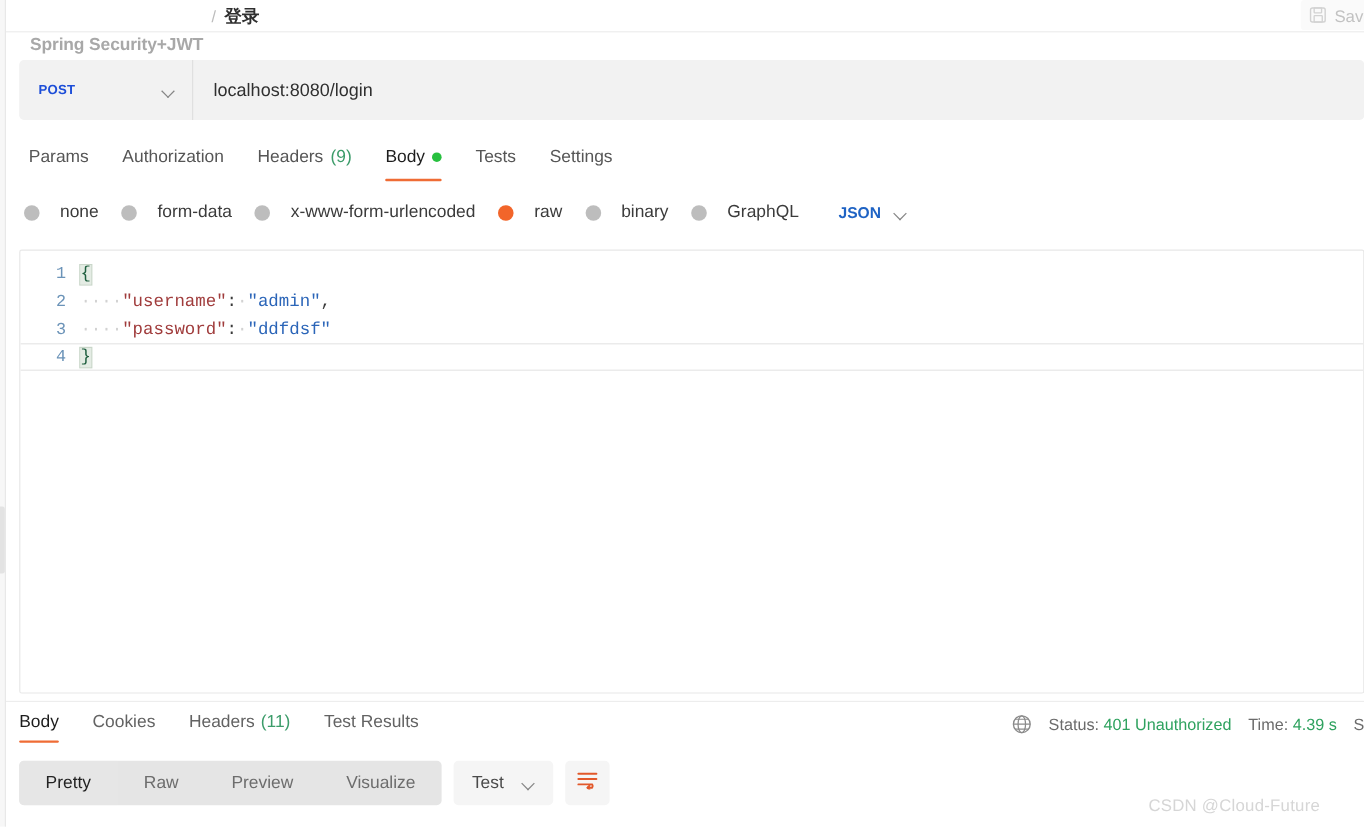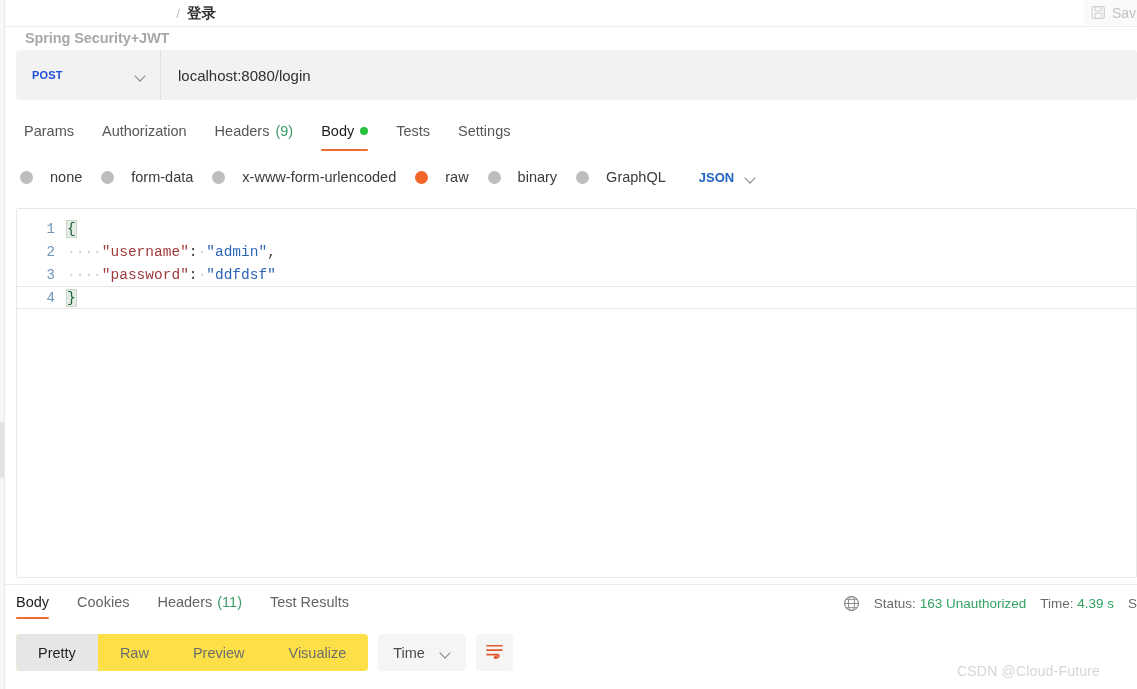--- a/index.html
+++ b/index.html
@@ -343,21 +343,21 @@
     position: absolute;
     left: 16px; top: 634px;
     height: 37px;
     display: flex;
     align-items: center;
     gap: 10px;
   }
   .seg-group {
     display: flex;
     align-items: stretch;
-    background: #fde047;
+    background: #e5e5e5;
     border-radius: 4px;
     height: 37px;
     overflow: hidden;
   }
   .seg {
     display: flex;
     align-items: center;
     padding: 0 22px;
     font-size: 14.5px;
     color: #6d6d6d;
@@ -532,42 +532,42 @@
   <div class="resp-meta">
     <span class="globe">
       <svg width="17" height="17" viewBox="0 0 18 18">
         <circle cx="9" cy="9" r="7.4" fill="none" stroke="#8a8a8a" stroke-width="1.2"></circle>
         <ellipse cx="9" cy="9" rx="3.3" ry="7.4" fill="none" stroke="#8a8a8a" stroke-width="1.1"></ellipse>
         <line x1="1.6" y1="9" x2="16.4" y2="9" stroke="#8a8a8a" stroke-width="1.1"></line>
         <line x1="3" y1="4.6" x2="15" y2="4.6" stroke="#8a8a8a" stroke-width="1"></line>
         <line x1="3" y1="13.4" x2="15" y2="13.4" stroke="#8a8a8a" stroke-width="1"></line>
       </svg>
     </span>
-    <span class="meta-item"><span>Status:</span> <span class="mv">163 Unauthorized</span></span>
+    <span class="meta-item"><span>Status:</span> <span class="mv">401 Unauthorized</span></span>
     <span class="meta-item"><span>Time:</span> <span class="mv">4.39 s</span></span>
     <span class="meta-cut">S</span>
   </div>
 
   <div class="resp-toolbar">
     <div class="seg-group">
         <div class="seg active">
           <span>Pretty</span>
         </div>
         <div class="seg">
           <span>Raw</span>
         </div>
         <div class="seg">
           <span>Preview</span>
         </div>
         <div class="seg">
           <span>Visualize</span>
         </div>
       </div>
     <div class="text-select">
-      <span class="text-select-label">Time</span>
+      <span class="text-select-label">Test</span>
       <span class="chev"></span>
     </div>
     <div class="wrap-btn">
       <span>
         <svg width="19" height="16" viewBox="0 0 20 17">
           <line x1="2" y1="3" x2="18" y2="3" stroke="#e2582a" stroke-width="1.7" stroke-linecap="round"></line>
           <line x1="2" y1="7.6" x2="18" y2="7.6" stroke="#e2582a" stroke-width="1.7" stroke-linecap="round"></line>
           <path d="M2 12.4 H14.2 a2.6 2.6 0 0 1 0 2.9 H10.4" fill="none" stroke="#e2582a" stroke-width="1.7" stroke-linecap="round" stroke-linejoin="round"></path>
           <path d="M11.8 13.6 L10 15.3 L11.8 16.8" fill="none" stroke="#e2582a" stroke-width="1.7" stroke-linecap="round" stroke-linejoin="round"></path>
         </svg>

